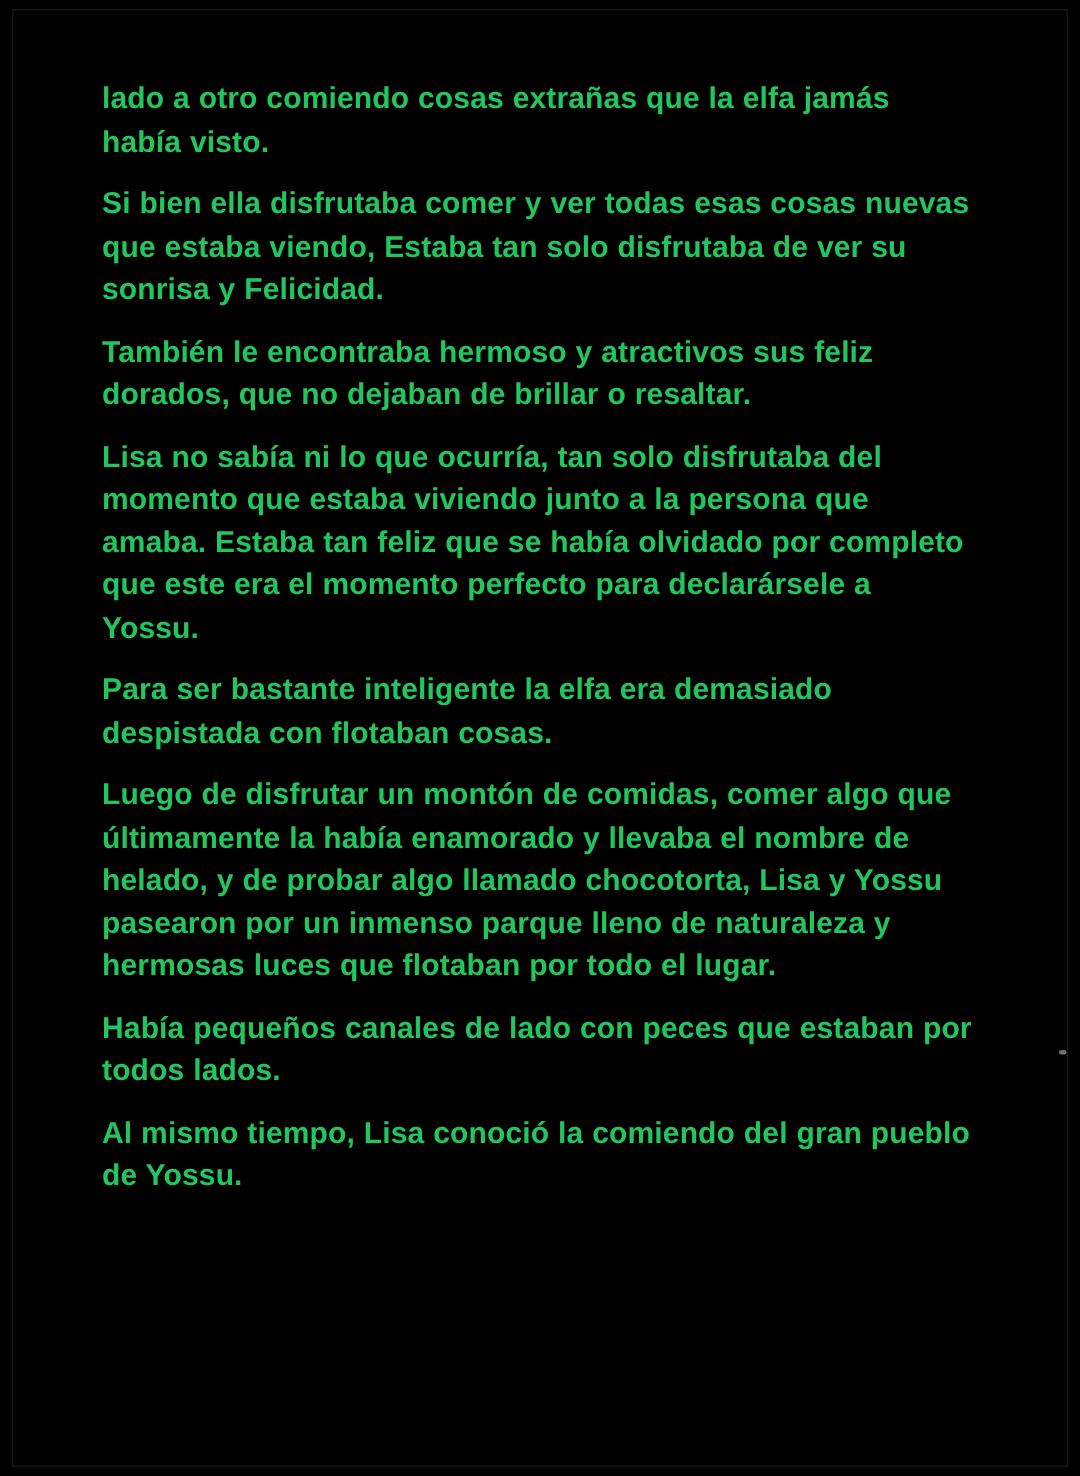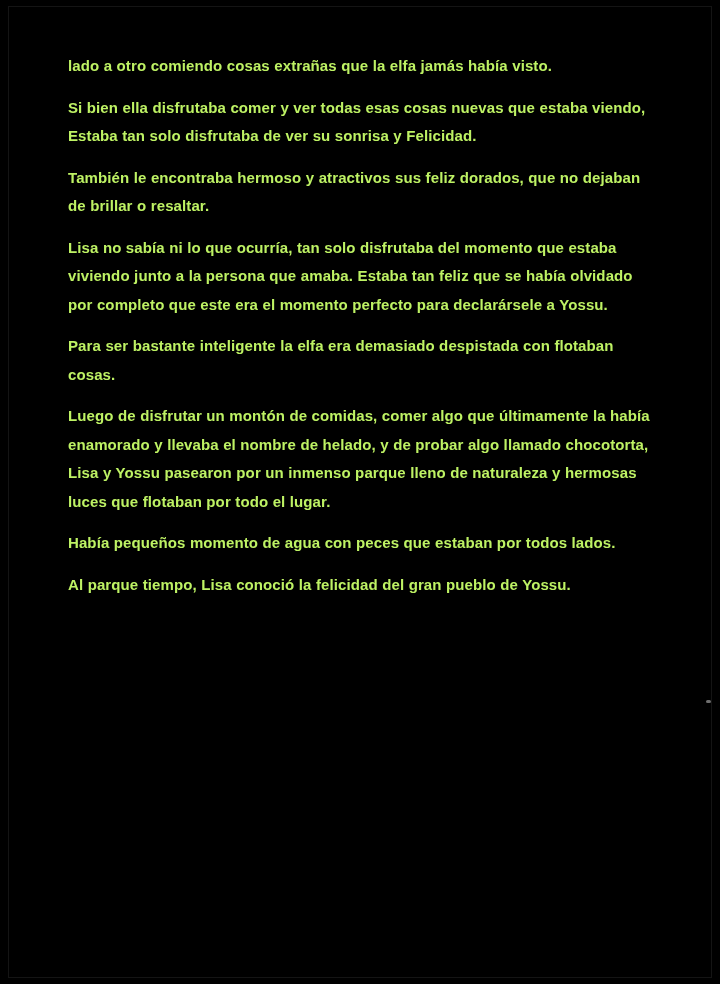--- a/index.html
+++ b/index.html
@@ -33,22 +33,22 @@
   }
   .reader-content {
     position: absolute;
     left: 68px;
     top: 52px;
     width: 582px;
     bottom: 40px;
     overflow: hidden;
   }
   .para {
-    color: #bef264;
-    font-size: 15px;
+    color: #22c55e;
+    font-size: 20px;
     line-height: 28.5px;
     font-weight: bold;
     letter-spacing: 0.1px;
     margin: 0 0 13px 0;
     text-align: left;
     word-spacing: 0.2px;
   }
   .scrollbar-track {
     position: absolute;
     right: 9px;
@@ -74,20 +74,20 @@
 
   <div class="page-frame"></div>
 
   <div class="reader-content">
     <p class="para">lado a otro comiendo cosas extrañas que la elfa jamás había visto.</p>
     <p class="para">Si bien ella disfrutaba comer y ver todas esas cosas nuevas que estaba viendo, Estaba tan solo disfrutaba de ver su sonrisa y Felicidad.</p>
     <p class="para">También le encontraba hermoso y atractivos sus feliz dorados, que no dejaban de brillar o resaltar.</p>
     <p class="para">Lisa no sabía ni lo que ocurría, tan solo disfrutaba del momento que estaba viviendo junto a la persona que amaba. Estaba tan feliz que se había olvidado por completo que este era el momento perfecto para declarársele a Yossu.</p>
     <p class="para">Para ser bastante inteligente la elfa era demasiado despistada con flotaban cosas.</p>
     <p class="para">Luego de disfrutar un montón de comidas, comer algo que últimamente la había enamorado y llevaba el nombre de helado, y de probar algo llamado chocotorta, Lisa y Yossu pasearon por un inmenso parque lleno de naturaleza y hermosas luces que flotaban por todo el lugar.</p>
-    <p class="para">Había pequeños momento de agua con peces que estaban por todos lados.</p>
-    <p class="para">Al parque tiempo, Lisa conoció la felicidad del gran pueblo de Yossu.</p>
+    <p class="para">Había pequeños canales de lado con peces que estaban por todos lados.</p>
+    <p class="para">Al mismo tiempo, Lisa conoció la comiendo del gran pueblo de Yossu.</p>
   </div>
 
   <div class="scrollbar-track"></div>
   <div class="scrollbar-thumb"></div>
 
 </div>
 
 </body></html>

